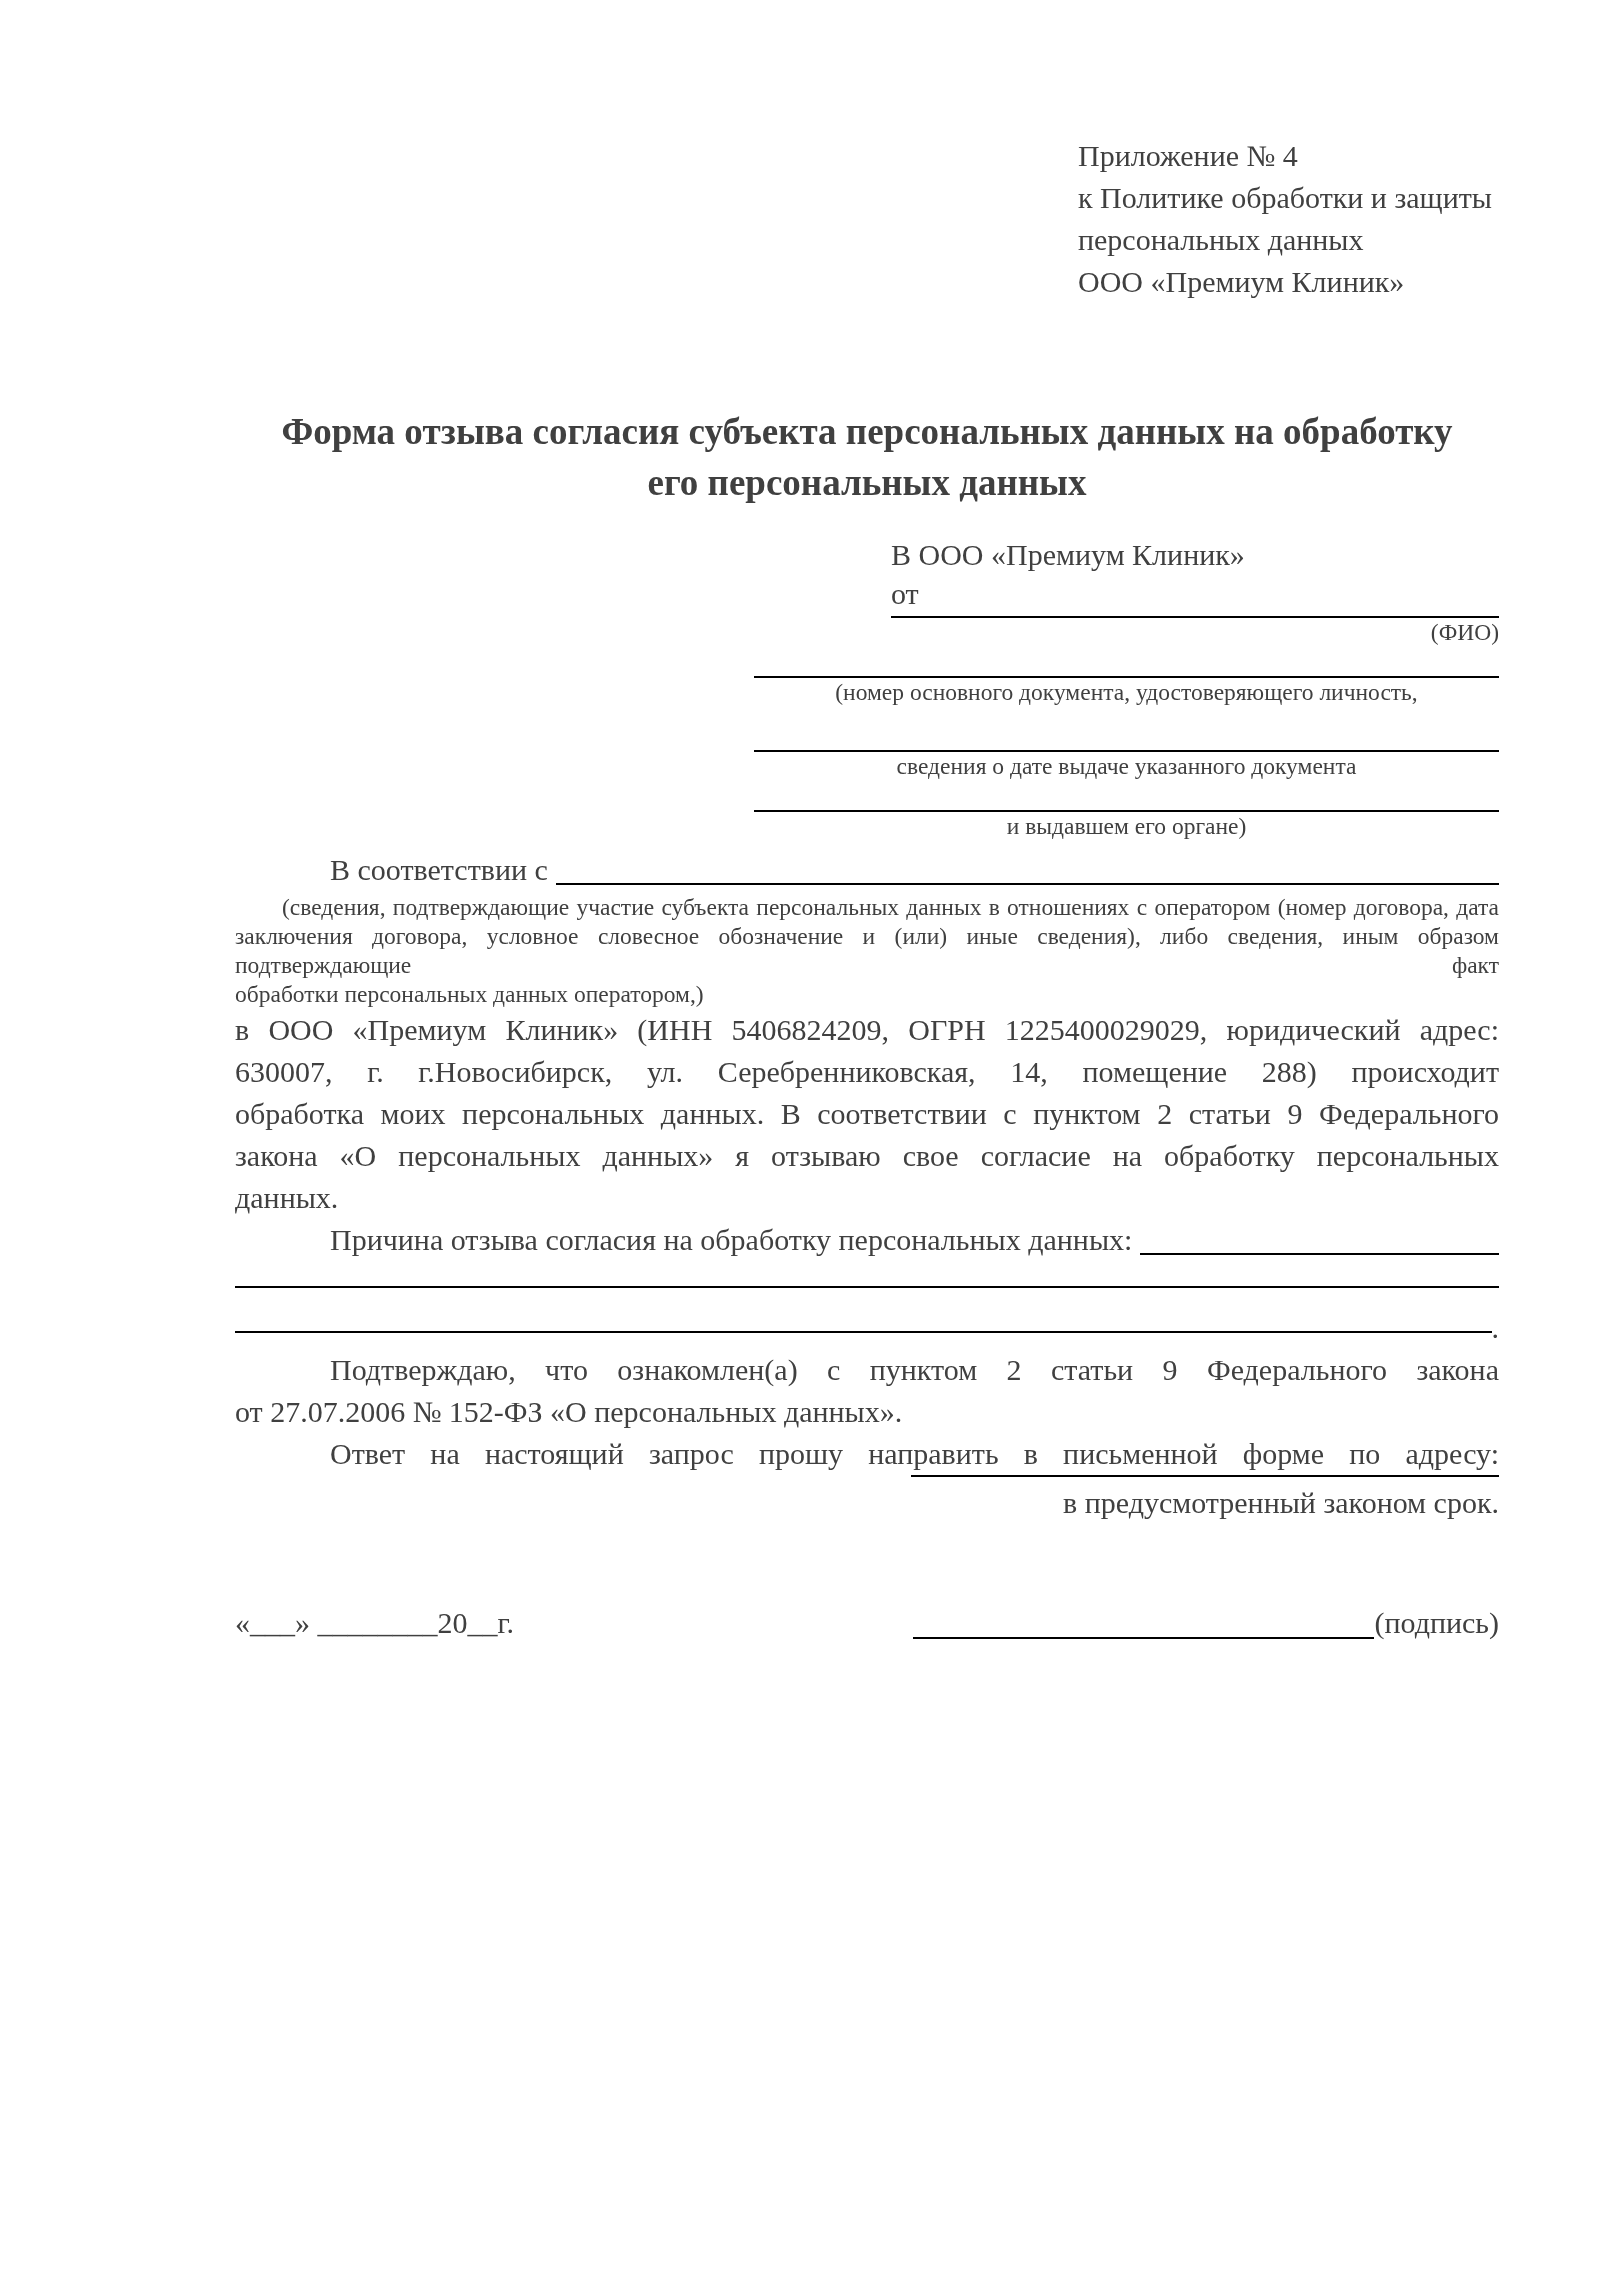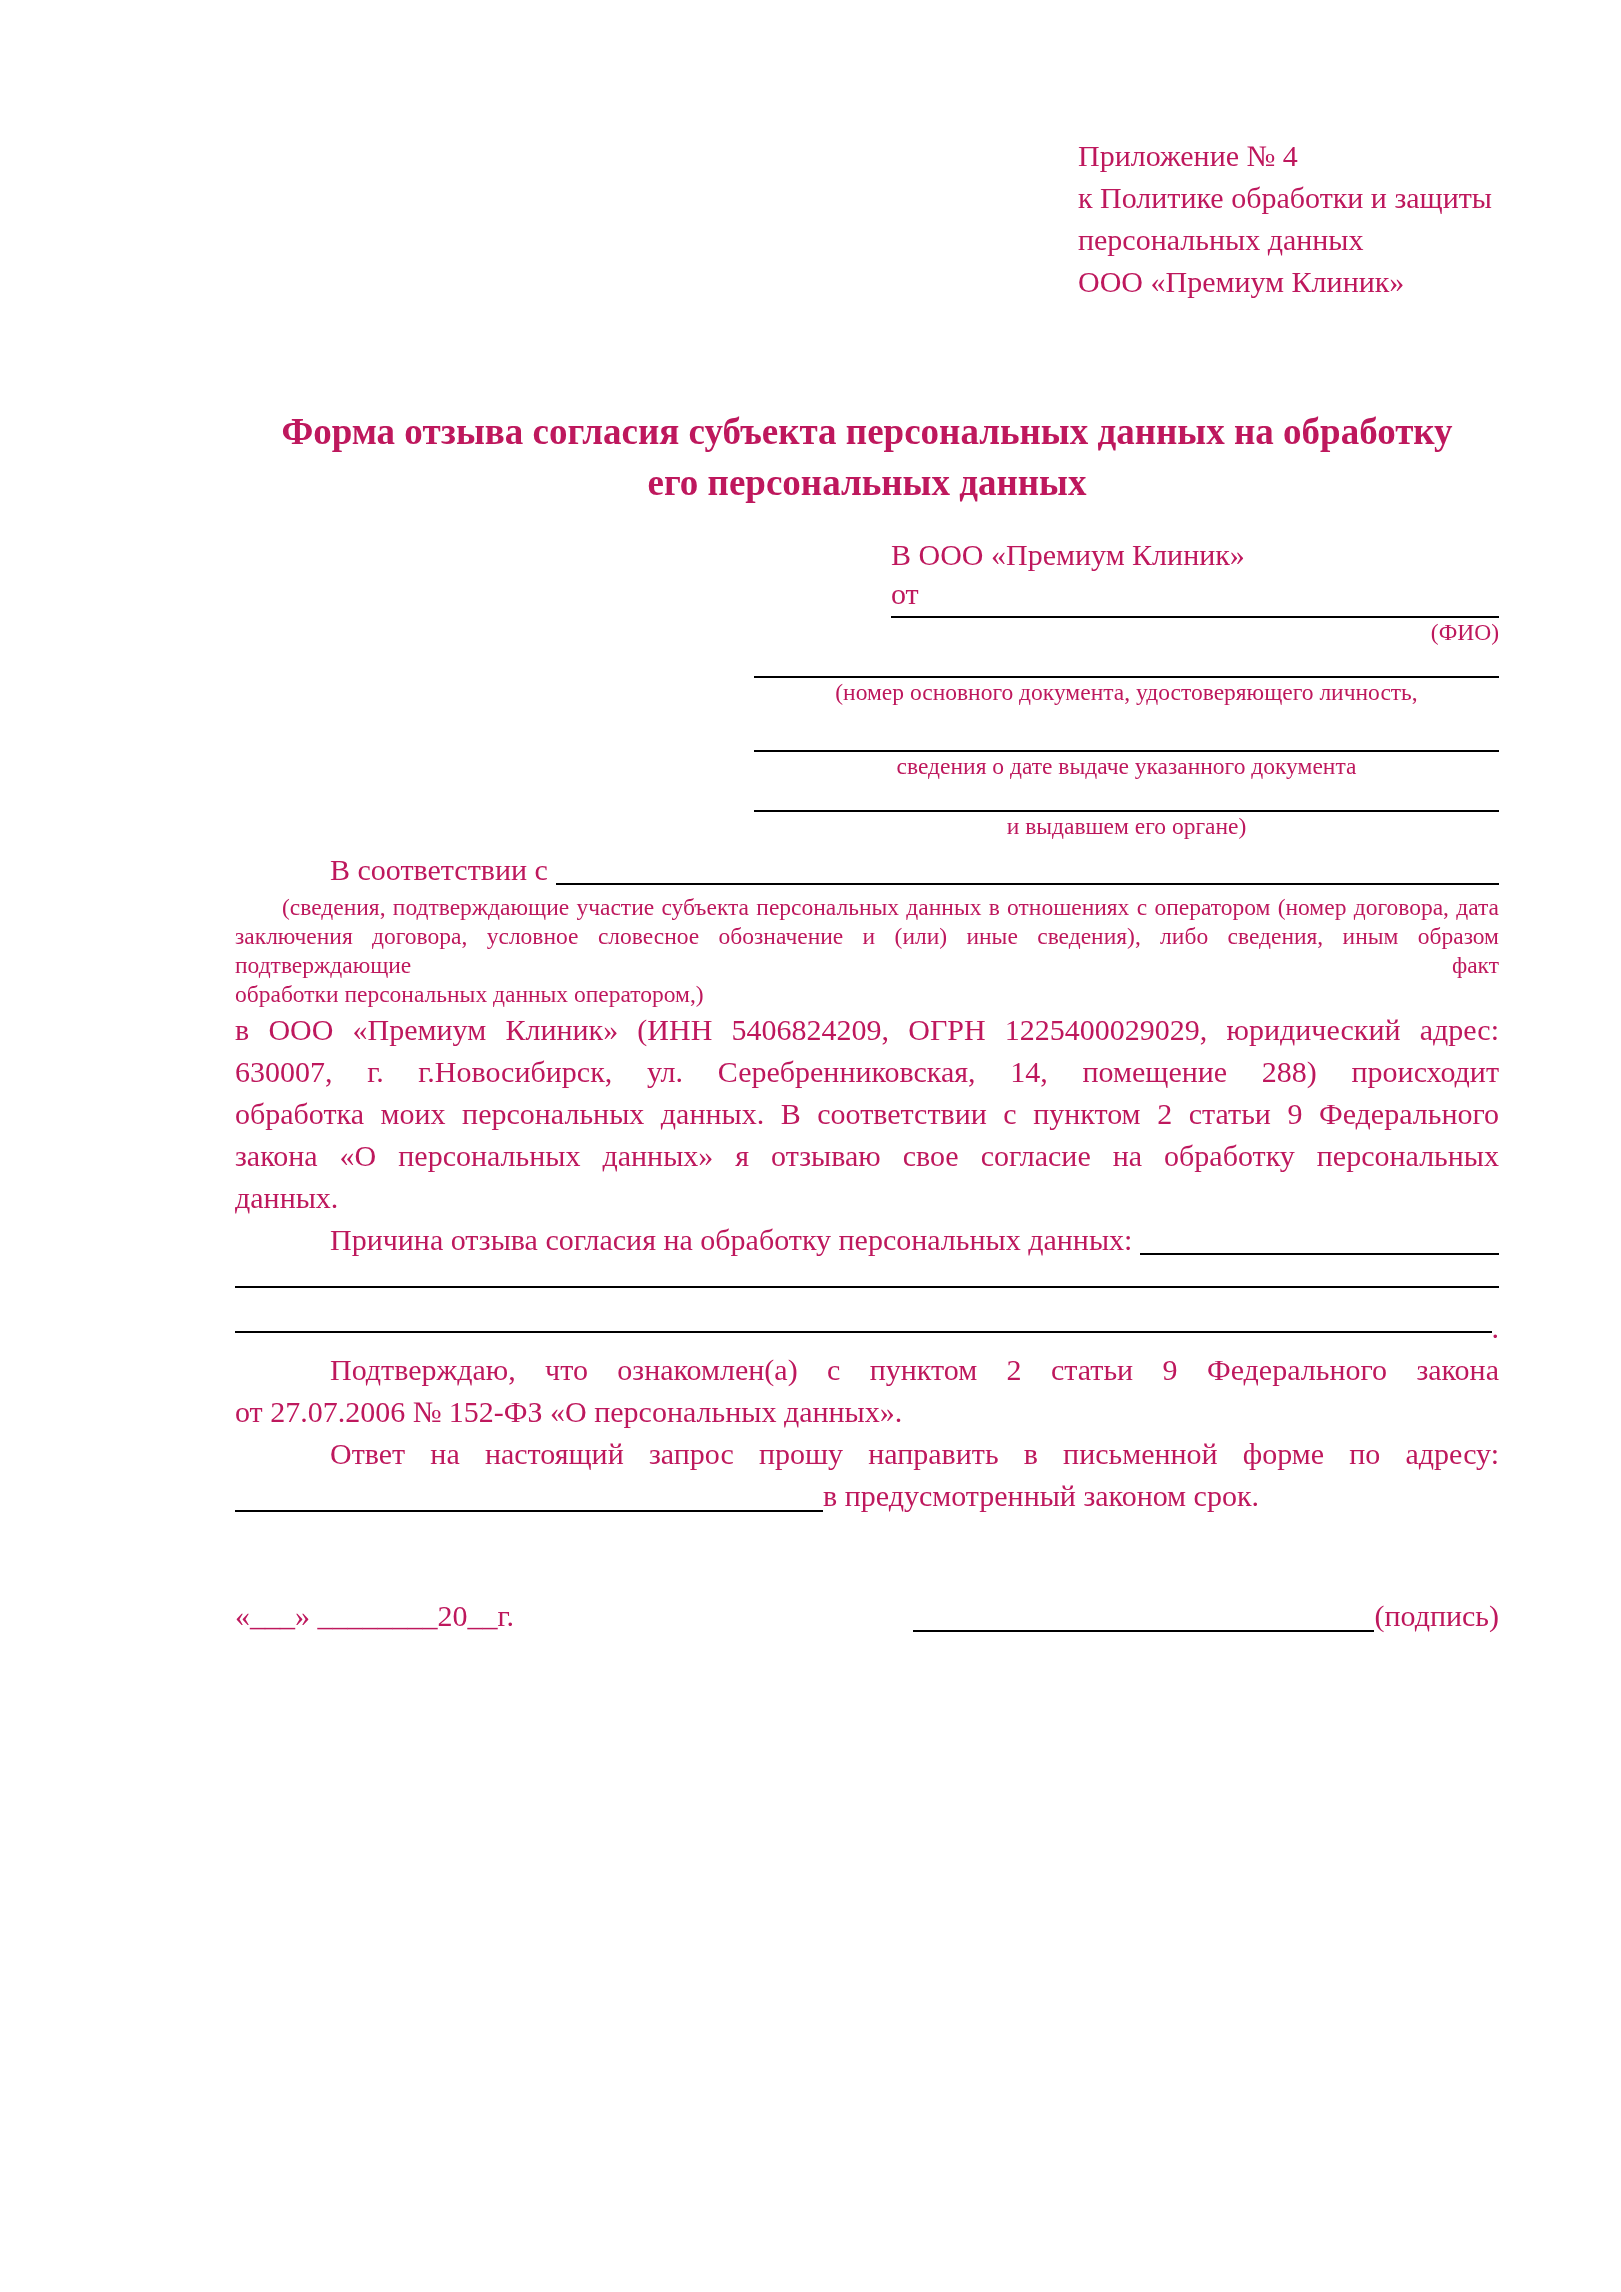--- a/index.html
+++ b/index.html
@@ -4,21 +4,21 @@
 <style>
   html,body{margin:0;padding:0;background:#e8e8e8;}
   .page{
     position:relative;
     width:1621px;height:2293px;
     margin:0 auto;
     background:#ffffff;
     box-sizing:border-box;
     padding:135px 122px 0 235px;
     font-family:"Liberation Serif","DejaVu Serif",serif;
-    color:#be185d;
+    color:#404040;
     overflow:hidden;
   }
   
   .appendix{width:421px;margin-left:auto;font-size:30px;line-height:42px;}
   
   .doc-title{margin-top:103px;text-align:center;font-weight:bold;font-size:37px;line-height:51px;}
   
   .addr{width:745px;margin-left:auto;margin-top:27.4px;font-size:30px;line-height:39px;}
   .addr .ind{padding-left:137px;}
   .blank{border-bottom:2.9px solid #000;height:0;}
@@ -33,21 +33,21 @@
   .fill-line{flex:1;border-bottom:2.9px solid #000;margin-bottom:5.9px;margin-left:7.8px;}
   .indent{padding-left:95px;}
   .fine{font-size:23.5px;line-height:29px;}
   .fine .jline{ text-align:justify;text-align-last:justify;}
   .fine .first{padding-left:47px;}
   .body-par{font-size:30px;line-height:42px;}
   .jline{text-align:justify;text-align-last:justify;}
   .hr-blank{border-bottom:2.9px solid #000;height:0;}
   .hr-row{display:flex;align-items:flex-end;font-size:30px;line-height:19.6px;}
   .hr-row .hr-blank{flex:1;margin-bottom:3.9px;}
-  .reply-row{display:flex;align-items:flex-end;font-size:30px;line-height:42px;}
+  .reply-row{display:flex;align-items:flex-end;font-size:30px;line-height:42px;flex-direction:column;}
   .reply-blank{width:588px;border-bottom:2.9px solid #000;margin-bottom:4.9px;}
   
   .foot{margin-top:78px;display:flex;justify-content:space-between;align-items:flex-end;font-size:30px;line-height:42px;}
   .sig-group{display:flex;align-items:flex-end;}
   .sig-blank{width:461px;border-bottom:2.9px solid #000;margin-bottom:4.9px;}
   .mt25{margin-top:24.5px;} .mt31{margin-top:30px;} .mt12{margin-top:11.8px;}
   .mt8{margin-top:7.8px;} .mt3{margin-top:2.9px;} .mt30{margin-top:29px;}
   .mt44{margin-top:43px;} .mt2{margin-top:2px;}
 </style>
 </head>

